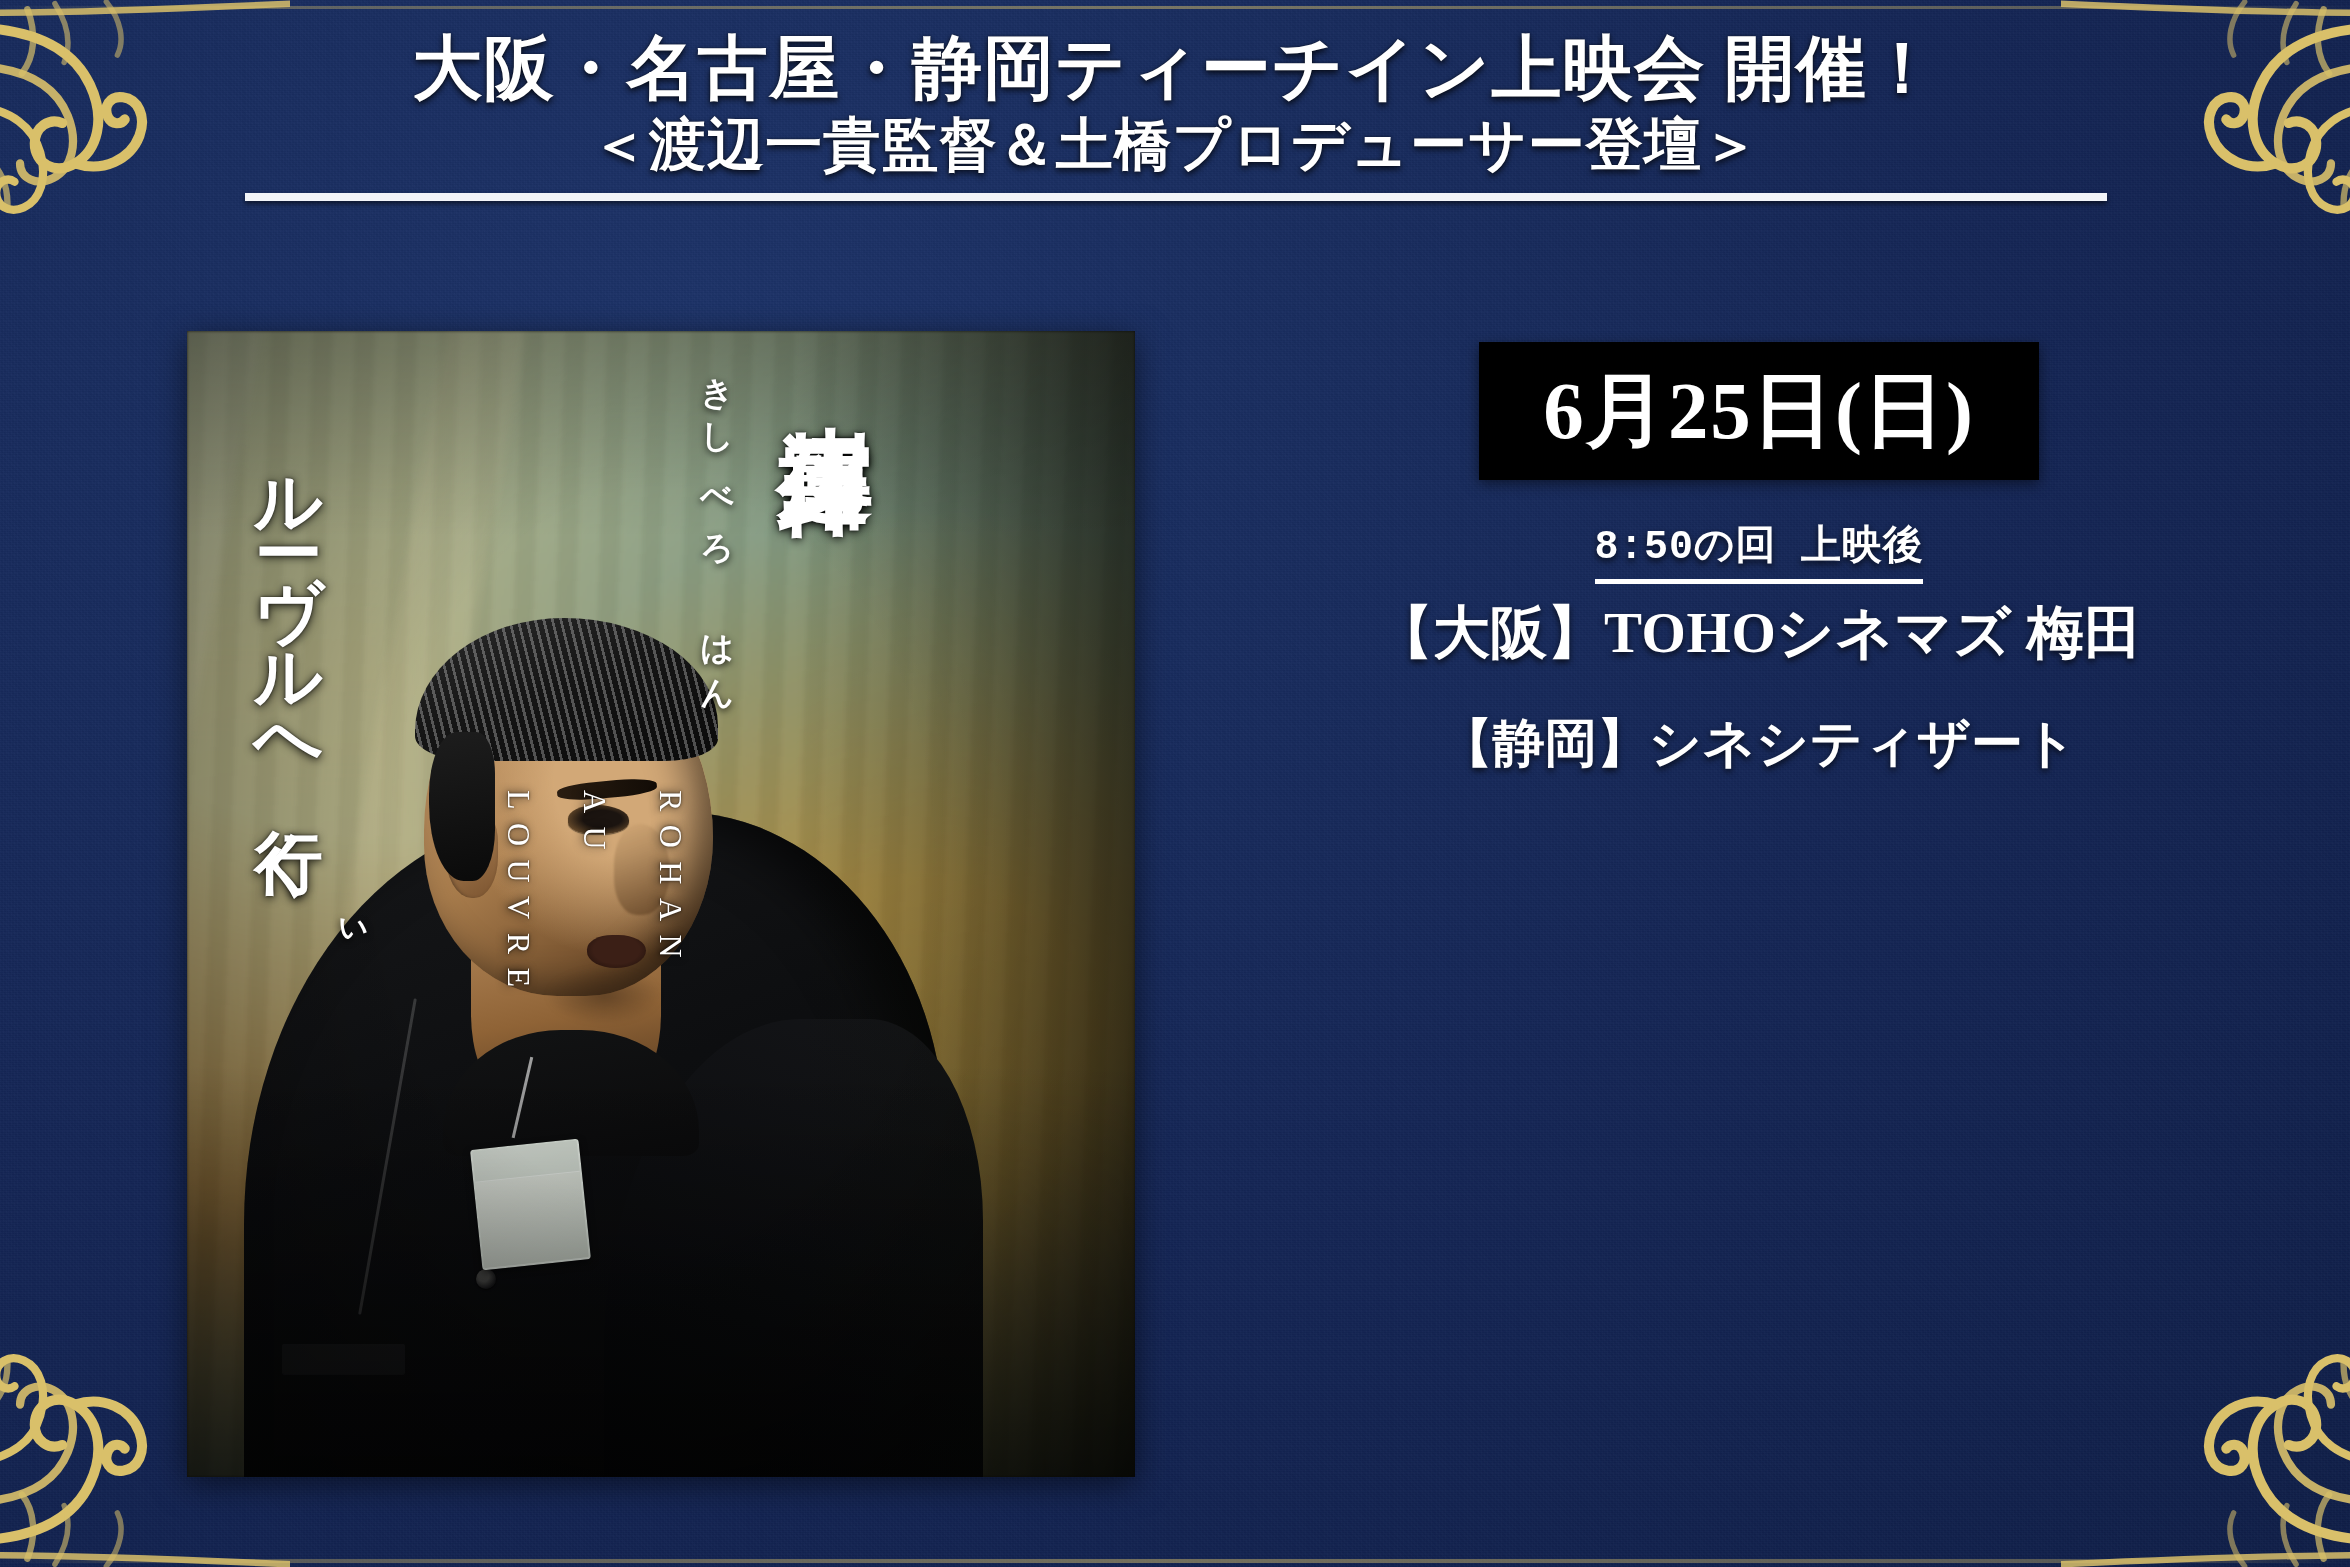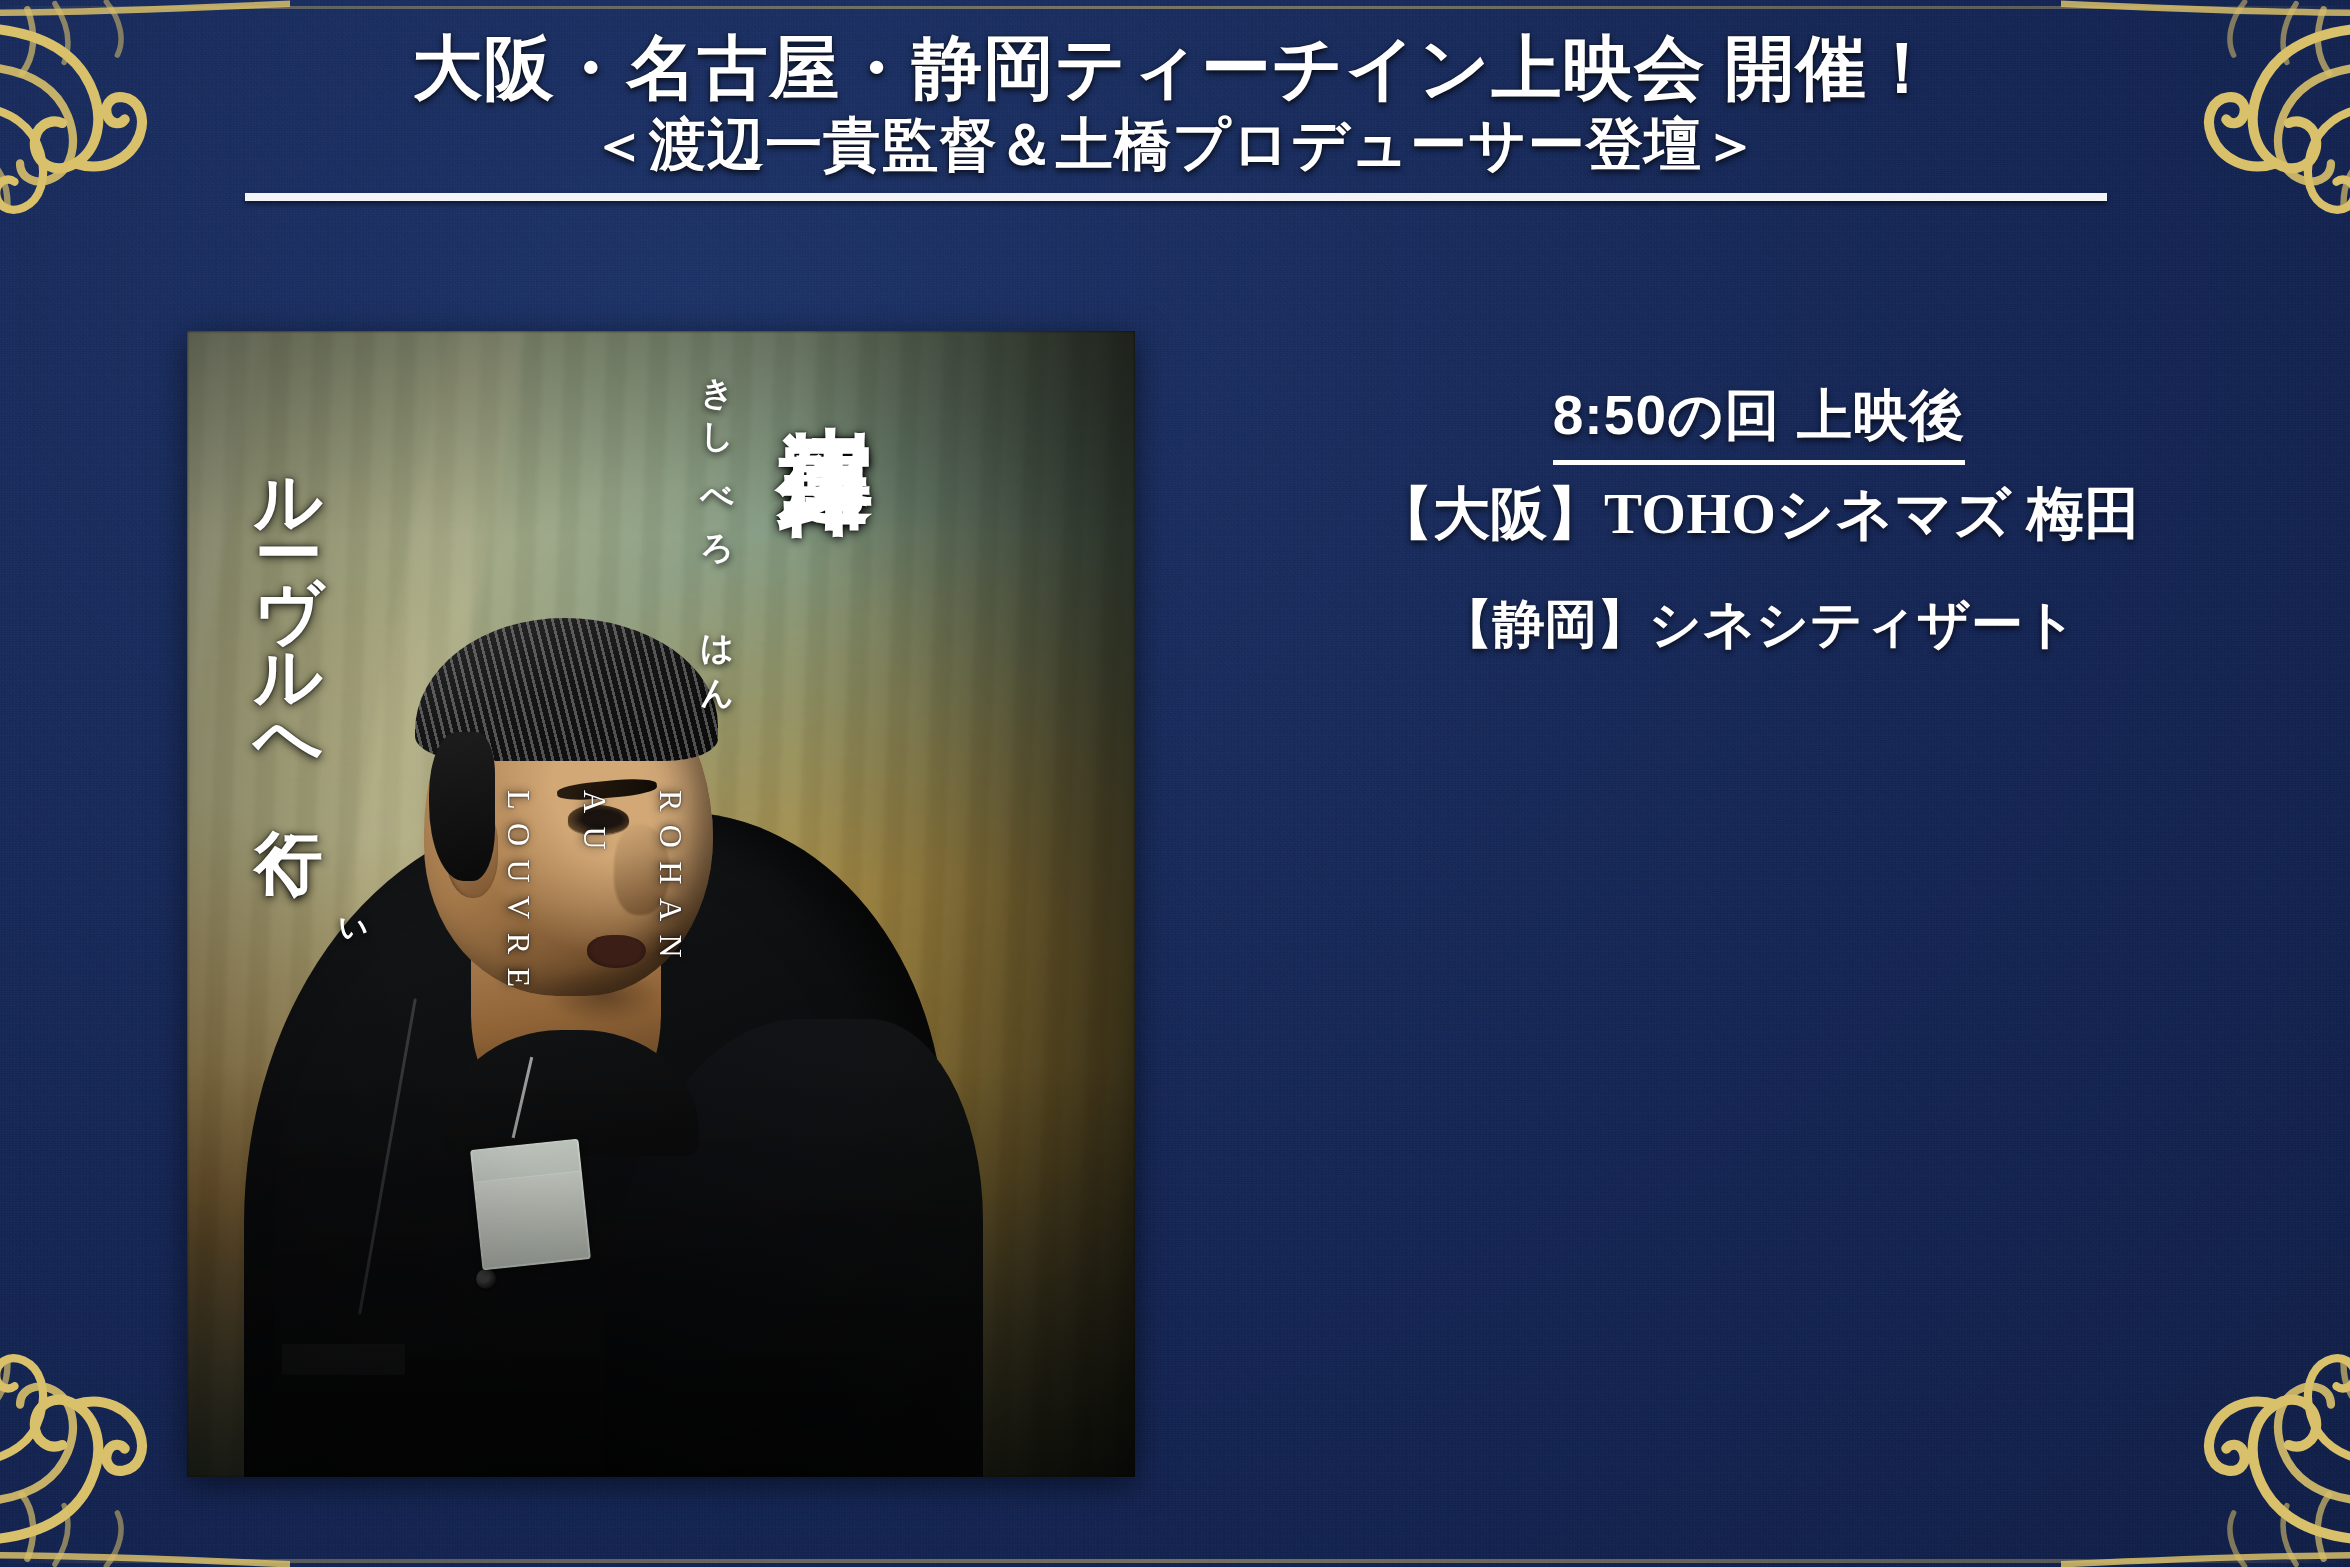--- a/index.html
+++ b/index.html
@@ -313,22 +313,22 @@
     color:#fff; font-size:81px; font-weight:700;
     font-family:"Liberation Serif", serif;
     letter-spacing:.02em; line-height:1;
   }
   .show-block{
     margin-top:37px;
     text-align:center;
   }
   .show-time{
     display:inline-block;
-    color:#fff; font-size:55px; font-weight:700;
-    font-family:Liberation Sans, sans-serif;
+    color:#fff; font-size:40px; font-weight:700;
+    font-family:Liberation Mono, monospace;
     letter-spacing:.02em;
     border-bottom:5.5px solid #fff;
     padding-bottom:7.3px;
     text-shadow:0 2.8px 6.4px rgba(0,0,0,.7);
     white-space:nowrap;
   }
   .show-venue{
     margin-top:11px;
     color:#fff; font-size:57px; font-weight:700;
     font-family:"Liberation Serif", serif;
@@ -470,20 +470,23 @@
   <div class="ruby-col" id="ruby-han">はん</div>
   <div class="v-text" id="poster-romaji">ROHAN</div>
   <div class="v-text" id="poster-romaji2">AU</div>
   <div class="v-text" id="poster-romaji3">LOUVRE</div>
   <div class="v-text" id="poster-sub">ルーヴルへ行く</div>
   <div id="ruby-i">い</div>
 </div>
 
 <div id="schedule">
 
+  <div id="date-badge">
+    <span id="date-badge-text">6月25日(日)</span>
+  </div>
 
   <div class="show-block" id="show-0">
     <div class="show-time">8:50の回 上映後</div>
     <div class="show-venue"><span class="city">【大阪】</span><span>TOHOシネマズ 梅田</span></div>
   </div>
 
 
   <div class="show-block" id="show-2">
   </div>
 

